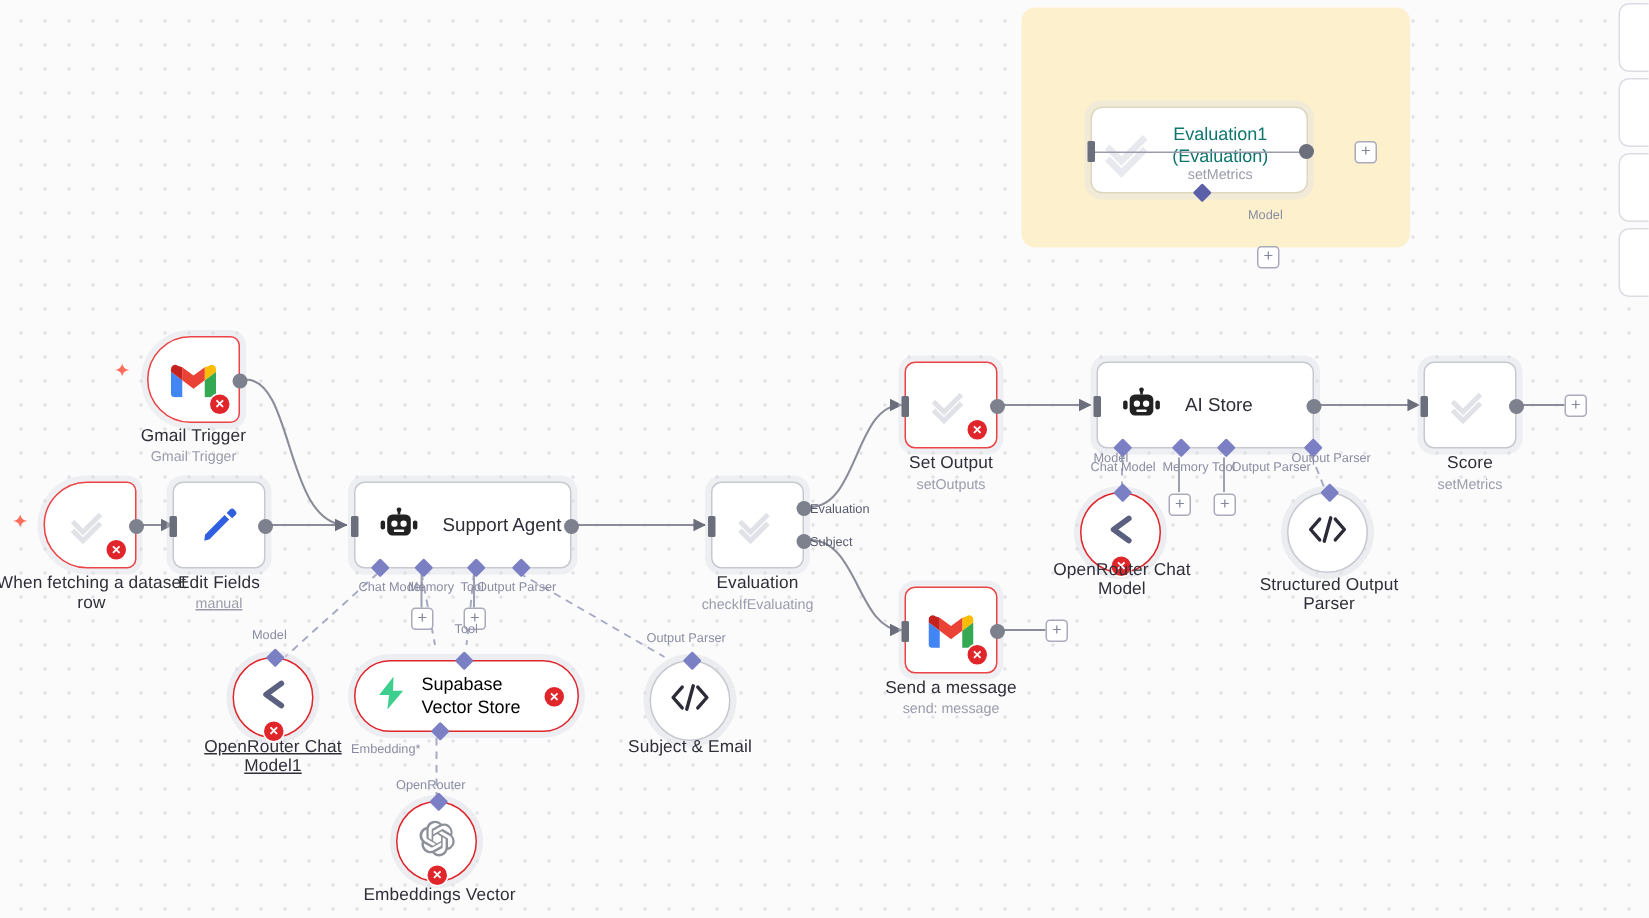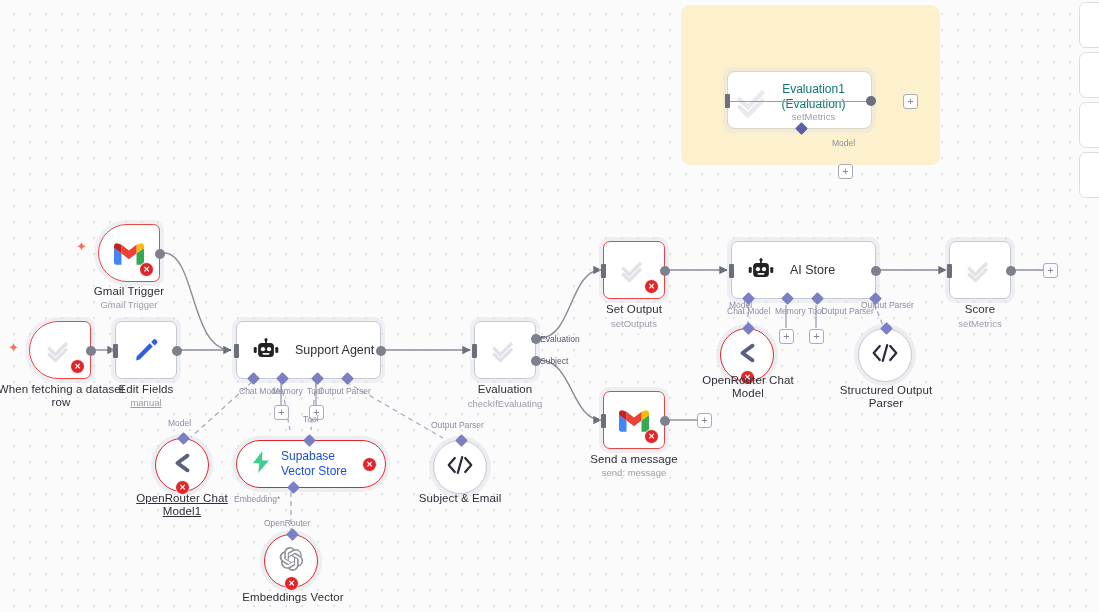--- a/index.html
+++ b/index.html
@@ -86,21 +86,21 @@
   
   .pill {
     position: absolute;
     background: #fff;
     border: 1.5px solid #e0262b;
     border-radius: 26px;
     box-shadow: 0 0 0 4px rgba(224,225,232,.5);
     display: flex; align-items: center;
     padding: 0 14px;
   }
-  .pill .ptext { font-size: 12px; color: #1d4ed8; line-height: 15px; margin-left: 10px; }
+  .pill .ptext { font-size: 12px; color: #000000; line-height: 15px; margin-left: 10px; }
 
   
   .dot-out { position:absolute; width:10px; height:10px; border-radius:50%; background:#7d808d; }
   .port-in { position:absolute; width:5px; height:14px; background:#6b6e7b; border-radius:1px; }
   .diamond { position:absolute; width:9px; height:9px; background:#7b7fc4; transform:rotate(45deg); border-radius:1px; }
   .plusbox {
     position:absolute; width:15px; height:15px;
     border:1px solid #a9abba; border-radius:3px; background:#fff;
     display:flex; align-items:center; justify-content:center;
     font-size:11px; color:#83869a; line-height:1;

